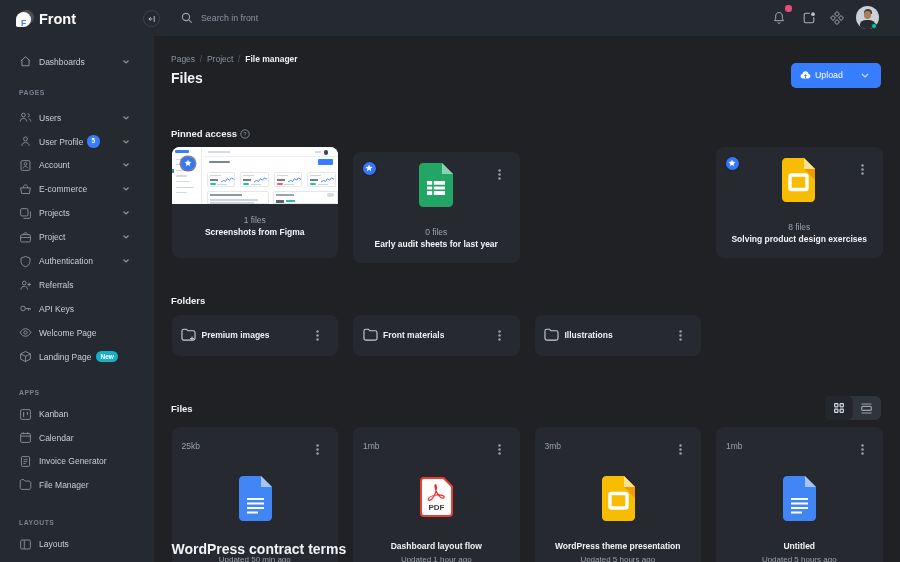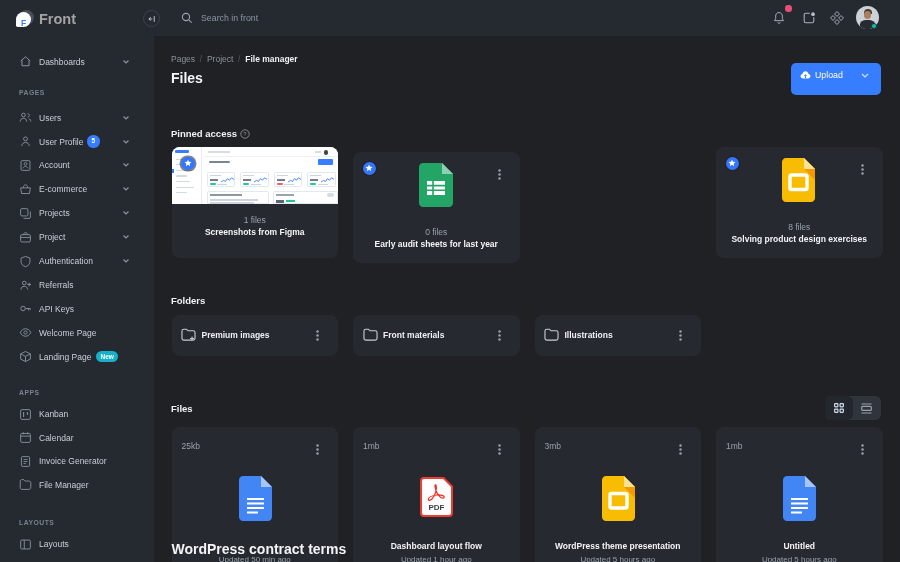--- a/index.html
+++ b/index.html
@@ -27,21 +27,21 @@
 </head>
 <body>
 <div id="page">
   <div id="sidebar" class="abs"></div>
   <div id="header" class="abs"></div>
 
   <div class="abs" style="left:16px; top:10px; width:18px; height:17px;">
     <div class="abs" style="left:3px; top:0; width:15px; height:15px; background:#4a5058; border-radius:50% 50% 50% 12%;"></div>
     <div class="abs" style="left:0; top:2px; width:15px; height:15px; background:#fff; border-radius:50% 50% 50% 12%; text-align:center;"><span style="font-size:8.5px; font-weight:bold; color:#377dff; line-height:14px;">F</span></div>
   </div>
-  <div class="abs" style="left:39px; top:11px; font-size:14.5px; font-weight:bold; color:#a3a3a3;">Front</div>
+  <div class="abs" style="left:39px; top:11px; font-size:14.5px; font-weight:bold; color:#ffffff;">Front</div>
 
   <div class="abs" style="left:143px; top:10px; width:17px; height:17px; border:1px solid #3e444d; border-radius:50%; background:#252a31;">
     <svg width="8" height="8" viewBox="0 0 9 9" style="position:absolute; left:3.5px; top:3.5px;">
         <path d="M7 1.2 V7.8 M4.8 4.5 H1 M2.9 2.6 L1 4.5 L2.9 6.4" stroke="#d8dce1" stroke-width="0.95" fill="none"></path>
       </svg>
   </div>
 
   <div id="nav">
       <div class="navitem" style="top:49.5px;">
         <svg class="ic" viewBox="0 0 16 16">
@@ -220,21 +220,21 @@
   <div class="abs" style="left:856px; top:6px; width:23px; height:23px; border-radius:50%; background:#ccd1d7; overflow:hidden;">
     <div class="abs" style="left:7.5px; top:3px; width:8px; height:5px; border-radius:4px 4px 0 0; background:#4a3c31;"></div>
     <div class="abs" style="left:7.8px; top:4.5px; width:7.4px; height:8px; border-radius:50%; background:#a97f5d;"></div>
     <div class="abs" style="left:4px; top:13.5px; width:15px; height:10px; border-radius:42% 42% 0 0; background:#272b31;"></div>
   </div>
   <div class="abs" style="left:870.5px; top:22.5px; width:6px; height:6px; border-radius:50%; background:#00c9a7; border:1px solid #2b3037;"></div>
 
   <div class="abs" style="left:171px; top:53.5px; font-size:8.5px; color:#8a929c;">Pages&nbsp; <span style="color:#565e68;">/</span>&nbsp; Project&nbsp; <span style="color:#565e68;">/</span>&nbsp; <span style="color:#eef0f3; font-weight:bold;">File manager</span></div>
   <div class="abs" style="left:171px; top:70px; font-size:14px; font-weight:bold; color:#f4f6f8;">Files</div>
 
-  <div class="abs" style="left:791px; top:63px; width:90px; height:32px; background:#377dff; border-radius:5px;">
+  <div class="abs" style="left:791px; top:63px; width:90px; height:25px; background:#377dff; border-radius:5px;">
     <svg class="abs" style="left:9px; top:7px;" width="11" height="10" viewBox="0 0 16 14">
         <path d="M4.5 12 C2.3 12 0.8 10.4 0.8 8.6 C0.8 6.9 2 5.7 3.6 5.4 C3.9 3.1 5.7 1.4 8 1.4 C10.3 1.4 12.2 3.1 12.4 5.4 C14 5.5 15.2 6.8 15.2 8.5 C15.2 10.3 13.8 12 11.8 12 Z" fill="#fff"></path>
         <path d="M8 6 L10.3 8.6 L5.7 8.6 Z" fill="#377dff"></path>
         <path d="M7.2 8.6 L8.8 8.6 L8.8 12 L7.2 12 Z" fill="#377dff"></path>
       </svg>
     <div class="abs" style="left:24px; top:0; line-height:24px; font-size:8.8px; color:#fff;">Upload</div>
     <svg class="abs" style="left:70px; top:10px;" width="8" height="5" viewBox="0 0 8 5">
         <path d="M1 1 L4 4 L7 1" stroke="#cfdfff" stroke-width="1.2" fill="none"></path>
       </svg>
   </div>

